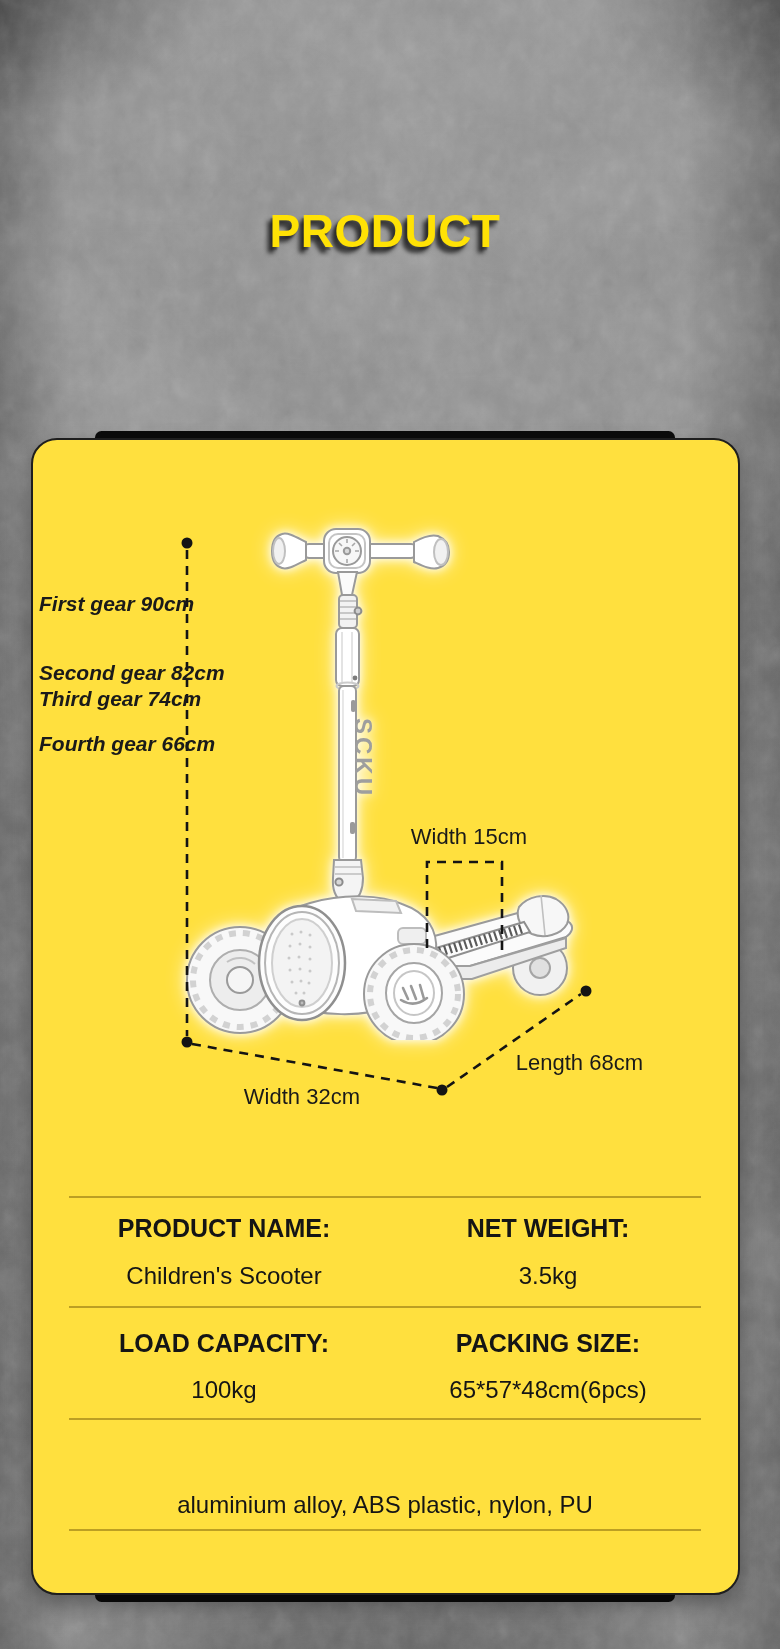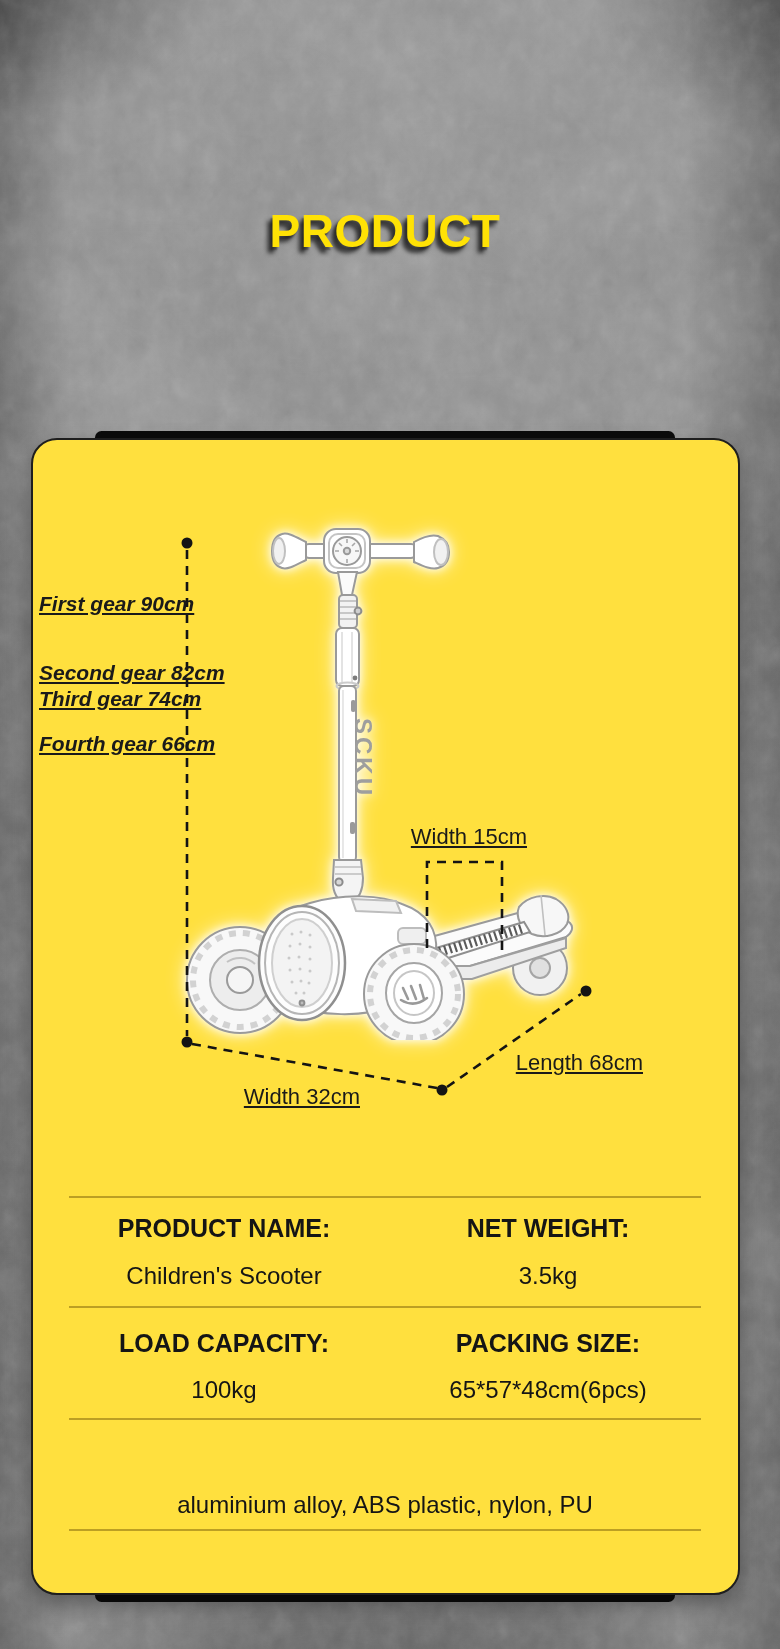--- a/index.html
+++ b/index.html
@@ -26,21 +26,21 @@
   .accent-bar.top{top:431px;}
   .accent-bar.bottom{top:1589px;}
   .card{
     position:absolute;left:31px;top:438px;width:709px;height:1157px;z-index:2;
     background:#ffe03e;border:2px solid #1e1e1e;border-radius:26px;
     box-shadow:0 10px 22px rgba(0,0,0,.35);box-sizing:border-box;
   }
   .scooter{position:absolute;left:180px;top:480px;z-index:3;
     filter:drop-shadow(0 0 4px rgba(255,255,255,.95)) drop-shadow(0 0 9px rgba(255,255,255,.65));}
   .anno{position:absolute;left:0;top:0;z-index:4;pointer-events:none;}
-  .lbl{position:absolute;z-index:5;color:#1a1a1a;text-decoration:underline;}
+  .lbl{position:absolute;z-index:5;color:#1a1a1a;}
   .gear{left:39px;font-size:21px;font-weight:bold;font-style:italic;white-space:nowrap;}
   .note{left:184px;top:659px;width:158px;font-size:22px;line-height:26px;text-align:center;}
   .dim{font-size:22px;text-align:right;white-space:nowrap;}
   .divider{position:absolute;left:69px;width:632px;height:2px;background:rgba(122,94,8,.5);z-index:5;}
   .cell{position:absolute;z-index:5;text-align:center;color:#151515;}
   .cell.label{font-weight:bold;font-size:25px;}
   .cell.value{font-size:24px;}
   .c1{left:79px;width:290px;text-align:center;}
   .c2{left:395px;width:306px;}
   .cfull{left:69px;width:632px;}

